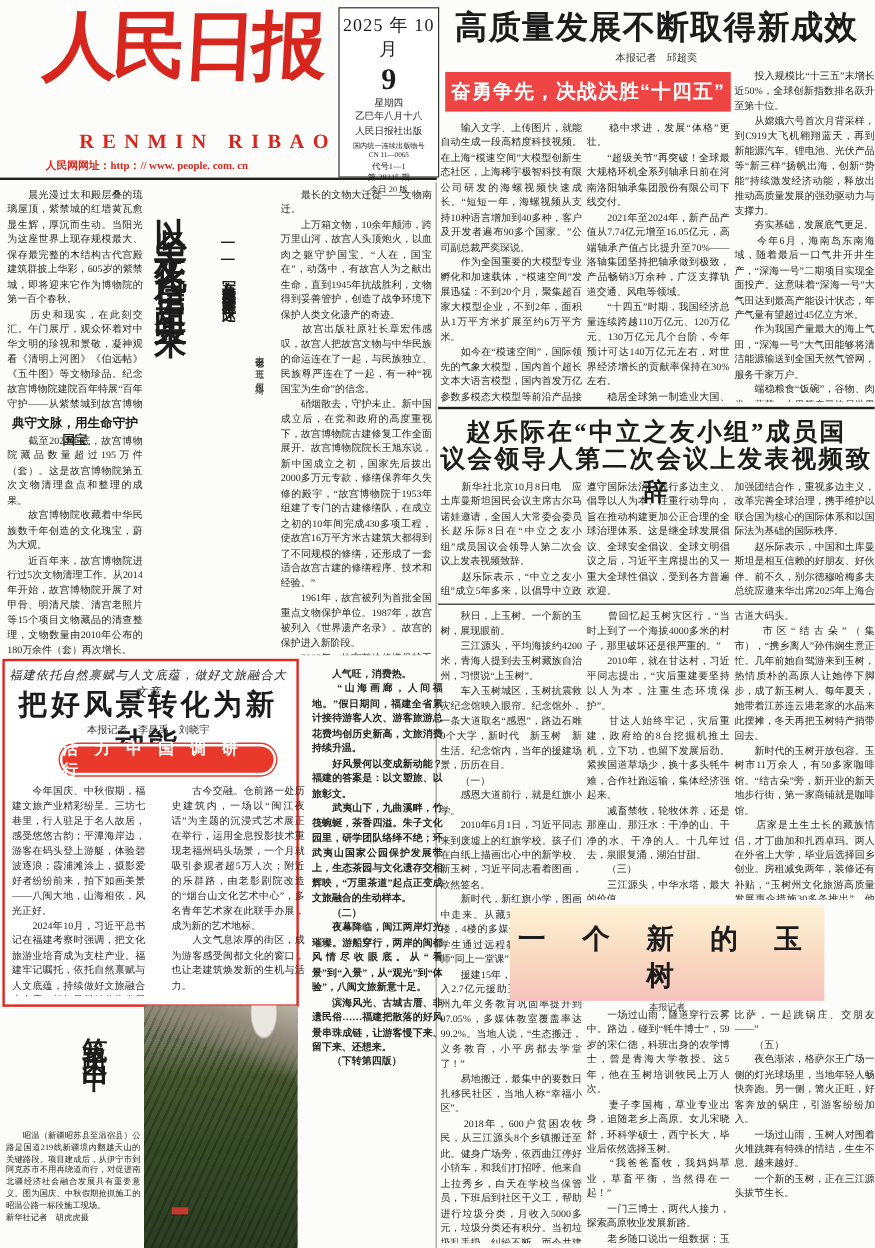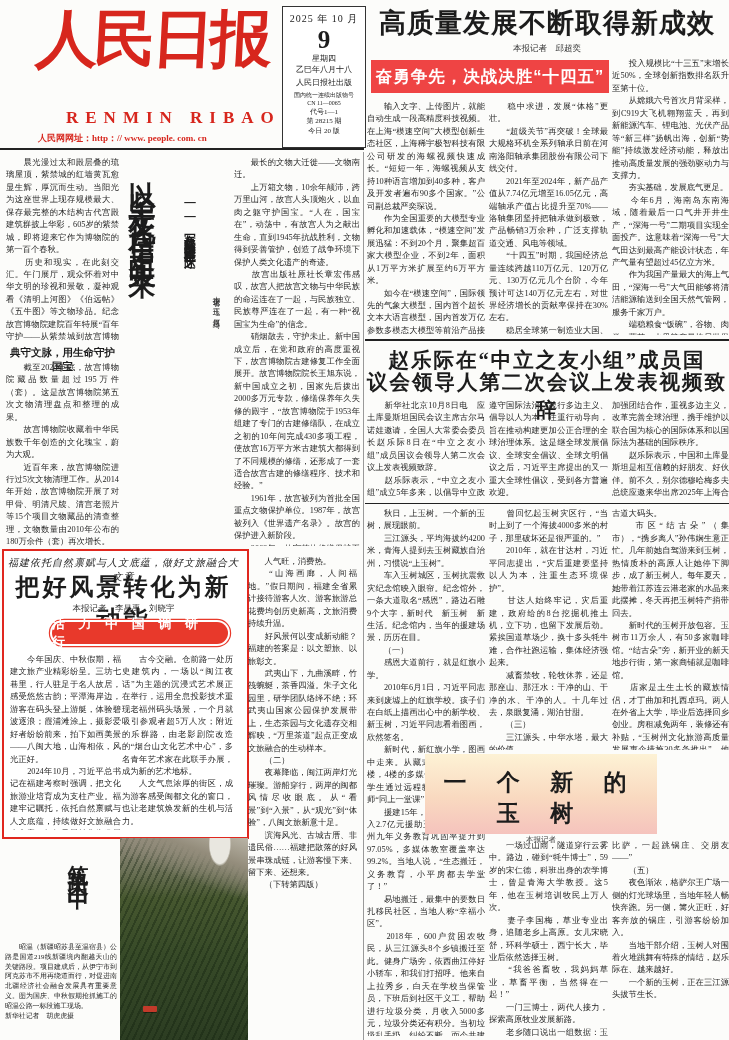--- a/index.html
+++ b/index.html
@@ -10,21 +10,21 @@
   .col{position:absolute;font-size:8.3px;line-height:1.5;text-align:justify;
        white-space:pre-line;overflow:hidden;color:#262626;}
   .rule{position:absolute;background:#222;}
   
   .logo{font-size:62px;font-weight:bold;letter-spacing:-4px;color:#d7261d;
         transform:skewX(-3deg);line-height:1.0;}
   .latin{font-size:17px;font-weight:bold;letter-spacing:7px;color:#d7261d;}
   .site{font-size:9px;font-weight:bold;color:#d7261d;}
   .datebox{border:1.2px solid #333;text-align:center;line-height:1.35;padding-top:5px;
            font-size:8px;background:#fff;}
-  .datebox .d1{font-size:10px;letter-spacing:1px;}
+  .datebox .d1{font-size:15px;letter-spacing:1px;}
   .datebox .day{font-size:25px;font-weight:bold;line-height:1.15;}
   .datebox .sm{font-size:6.3px;transform:scale(.95);}
   
   .bighead{font-size:27px;font-weight:bold;letter-spacing:1px;text-align:center;}
   .byline{font-size:8.5px;text-align:center;color:#333;}
   .banner{background:#ef4444;color:#fff;font-weight:bold;font-size:16.5px;
           display:flex;align-items:center;justify-content:center;letter-spacing:1px;}
   .zhaohead{font-size:20.5px;font-weight:bold;letter-spacing:2px;text-align:center;}
   
   .vert{writing-mode:vertical-rl;text-orientation:upright;}
@@ -137,23 +137,23 @@
 　　“故宫保护模式的深层价值，在于科技和人文双轮驱动，构建起文化遗产与当代社会融合的可持续发展模式，为全球化时代的文明守护提供可借鉴的东方智慧。”故宫博物院党委书记都海江说。（下转第四版）
 　　（相关报道见第十二版）</div>
 
   <div class="abs redbox" style="left:2px;top:549px;width:243px;height:286px;"></div>
   <div class="abs eyebrow" style="left:4px;top:556px;width:239px;">福建依托自然禀赋与人文底蕴，做好文旅融合大文章</div>
   <div class="abs hs fhead" style="left:4px;top:571px;width:239px;">把好风景转化为新动能</div>
   <div class="abs byline" style="left:4px;top:603px;width:239px;">本报记者　李昌禹　刘晓宇</div>
   <div class="abs hs badge" style="left:52px;top:622px;width:176px;height:22px;">活 力 中 国 调 研 行</div>
   <div class="col" style="left:10px;top:654px;width:111px;height:176px;">　　今年国庆、中秋假期，福建文旅产业精彩纷呈。三坊七巷里，行人驻足于名人故居，感受悠悠古韵；平潭海岸边，游客在码头登上游艇，体验碧波逐浪；霞浦滩涂上，摄影爱好者纷纷前来，拍下如画美景——八闽大地，山海相依，风光正好。
 　　2024年10月，习近平总书记在福建考察时强调，把文化旅游业培育成为支柱产业。福建牢记嘱托，依托自然禀赋与人文底蕴，持续做好文旅融合大文章，把好风景转化为发展新动能。</div>
-  <div class="col" style="left:122px;top:654px;width:111px;height:176px;">　　古今交融。仓前路一处历史建筑内，一场以“闽江夜话”为主题的沉浸式艺术展正在举行，运用全息投影技术重现老福州码头场景，一个月就吸引参观者超5万人次；附近的乐群路，由老影剧院改造的“烟台山文化艺术中心”，多名青年艺术家在此联手办展，成为新的艺术地标。
+  <div class="col" style="left:143px;top:654px;width:111px;height:176px;">　　古今交融。仓前路一处历史建筑内，一场以“闽江夜话”为主题的沉浸式艺术展正在举行，运用全息投影技术重现老福州码头场景，一个月就吸引参观者超5万人次；附近的乐群路，由老影剧院改造的“烟台山文化艺术中心”，多名青年艺术家在此联手办展，成为新的艺术地标。
 　　人文气息浓厚的街区，成为游客感受闽都文化的窗口，也让老建筑焕发新的生机与活力。</div>
-  <div class="col" style="left:248px;top:556px;width:109px;height:478px;">　　人气旺，消费热。
+  <div class="col" style="left:260px;top:556px;width:109px;height:478px;font-weight:bold;">　　人气旺，消费热。
 　　“山海画廊，人间福地。”假日期间，福建全省累计接待游客人次、游客旅游总花费均创历史新高，文旅消费持续升温。
 　　好风景何以变成新动能？福建的答案是：以文塑旅、以旅彰文。
 　　武夷山下，九曲溪畔，竹筏蜿蜒，茶香四溢。朱子文化园里，研学团队络绎不绝；环武夷山国家公园保护发展带上，生态茶园与文化遗存交相辉映，“万里茶道”起点正变成文旅融合的生动样本。
 　　（二）
 　　夜幕降临，闽江两岸灯光璀璨。游船穿行，两岸的闽都风情尽收眼底。从“看景”到“入景”，从“观光”到“体验”，八闽文旅新意十足。
 　　滨海风光、古城古厝、非遗民俗……福建把散落的好风景串珠成链，让游客慢下来、留下来、还想来。
 　　（下转第四版）</div>
 
   <div class="abs hs vert vtitle2" style="left:64px;top:848px;height:160px;">筑路天山中</div>
   <div class="abs caption" style="left:5px;top:942px;width:112px;height:95px;">　　昭温（新疆昭苏县至温宿县）公路是国道219线新疆境内翻越天山的关键路段。项目建成后，从伊宁市到阿克苏市不用再绕道而行，对促进南北疆经济社会融合发展具有重要意义。图为国庆、中秋假期抢抓施工的昭温公路一标段施工现场。
@@ -183,32 +183,32 @@
 　　减畜禁牧，轮牧休养，还是那座山、那汪水：干净的山、干净的水、干净的人。十几年过去，泉眼复涌，湖泊甘甜。
 　　（三）
 　　三江源头，中华水塔，最大的价值</div>
   <div class="col" style="left:612px;top:508px;width:117px;height:242px;">古道大码头。
 　　市区“结古朵”（集市），“携乡离人”孙伟娴生意正忙。几年前她自驾游来到玉树，热情质朴的高原人让她停下脚步，成了新玉树人。每年夏天，她带着江苏连云港老家的水晶来此摆摊，冬天再把玉树特产捎带回去。
 　　新时代的玉树开放包容。玉树市11万余人，有50多家咖啡馆。“结古朵”旁，新开业的新天地步行街，第一家商铺就是咖啡馆。
 　　店家是土生土长的藏族情侣，才丁曲加和扎西卓玛。两人在外省上大学，毕业后选择回乡创业。房租减免两年，装修还有补贴，“玉树州文化旅游高质量发展惠企措施30多条推出”，他们是受益者。
 　　咖啡馆叫“214”——“214国道与茶马古道遥相呼应，传统和现代交织，就是今天玉树的底气。”
 　　说话间，才丁曲加端出“酥油人参果比萨”。人参果，高原特产，“外地游客最喜欢点这个！8月初巴西银河足球队来玉树，比完赛就在这里喝咖啡、吃</div>
 
-  <div class="abs ybox" style="left:425px;top:754px;width:232px;height:80px;">
+  <div class="abs ybox" style="left:425px;top:754px;width:262px;height:80px;">
     <div class="hs yhead">一 个 新 的 玉 树</div>
     <div class="yby">本报记者</div>
   </div>
 
   <div class="col" style="left:489px;top:840px;width:119px;height:196px;">　　一场过山雨，隧道穿行云雾中。路边，碰到“牦牛博士”，59岁的宋仁德，科班出身的农学博士，曾是青海大学教授。这5年，他在玉树培训牧民上万人次。
 　　妻子李国梅，草业专业出身，追随老乡上高原。女儿宋晓舒，环科学硕士，西宁长大，毕业后依然选择玉树。
 　　“我爸爸畜牧，我妈妈草业，草畜平衡，当然得在一起！”
 　　一门三博士，两代人接力，探索高原牧业发展新路。
 　　老乡随口说出一组数据：玉树州牦牛存栏130万头，与高峰期相比减了几十万头；牦牛出栏周期缩短3年，每头增加利润1228元……
 　　“减畜增收兴业，生态畜牧业发展、科技赋能！”老宋感慨，玉树牦牛已入选地理标志农产品。
 　　（四）
 　　玉树市政府所在地结古镇，藏语意为“集散地”，自古就是唐蕃</div>
   <div class="col" style="left:612px;top:840px;width:117px;height:196px;">比萨，一起跳锅庄、交朋友——”
 　　（五）
 　　夜色渐浓，格萨尔王广场一侧的灯光球场里，当地年轻人畅快奔跑。另一侧，篝火正旺，好客奔放的锅庄，引游客纷纷加入。
-　　当地干部介绍，玉树人对围着火堆跳舞有特殊的情结，赵乐际在、越来越好。
+　　一场过山雨，玉树人对围着火堆跳舞有特殊的情结，生生不息、越来越好。
 　　一个新的玉树，正在三江源头拔节生长。</div>
 
 </div>
 
 </body></html>

